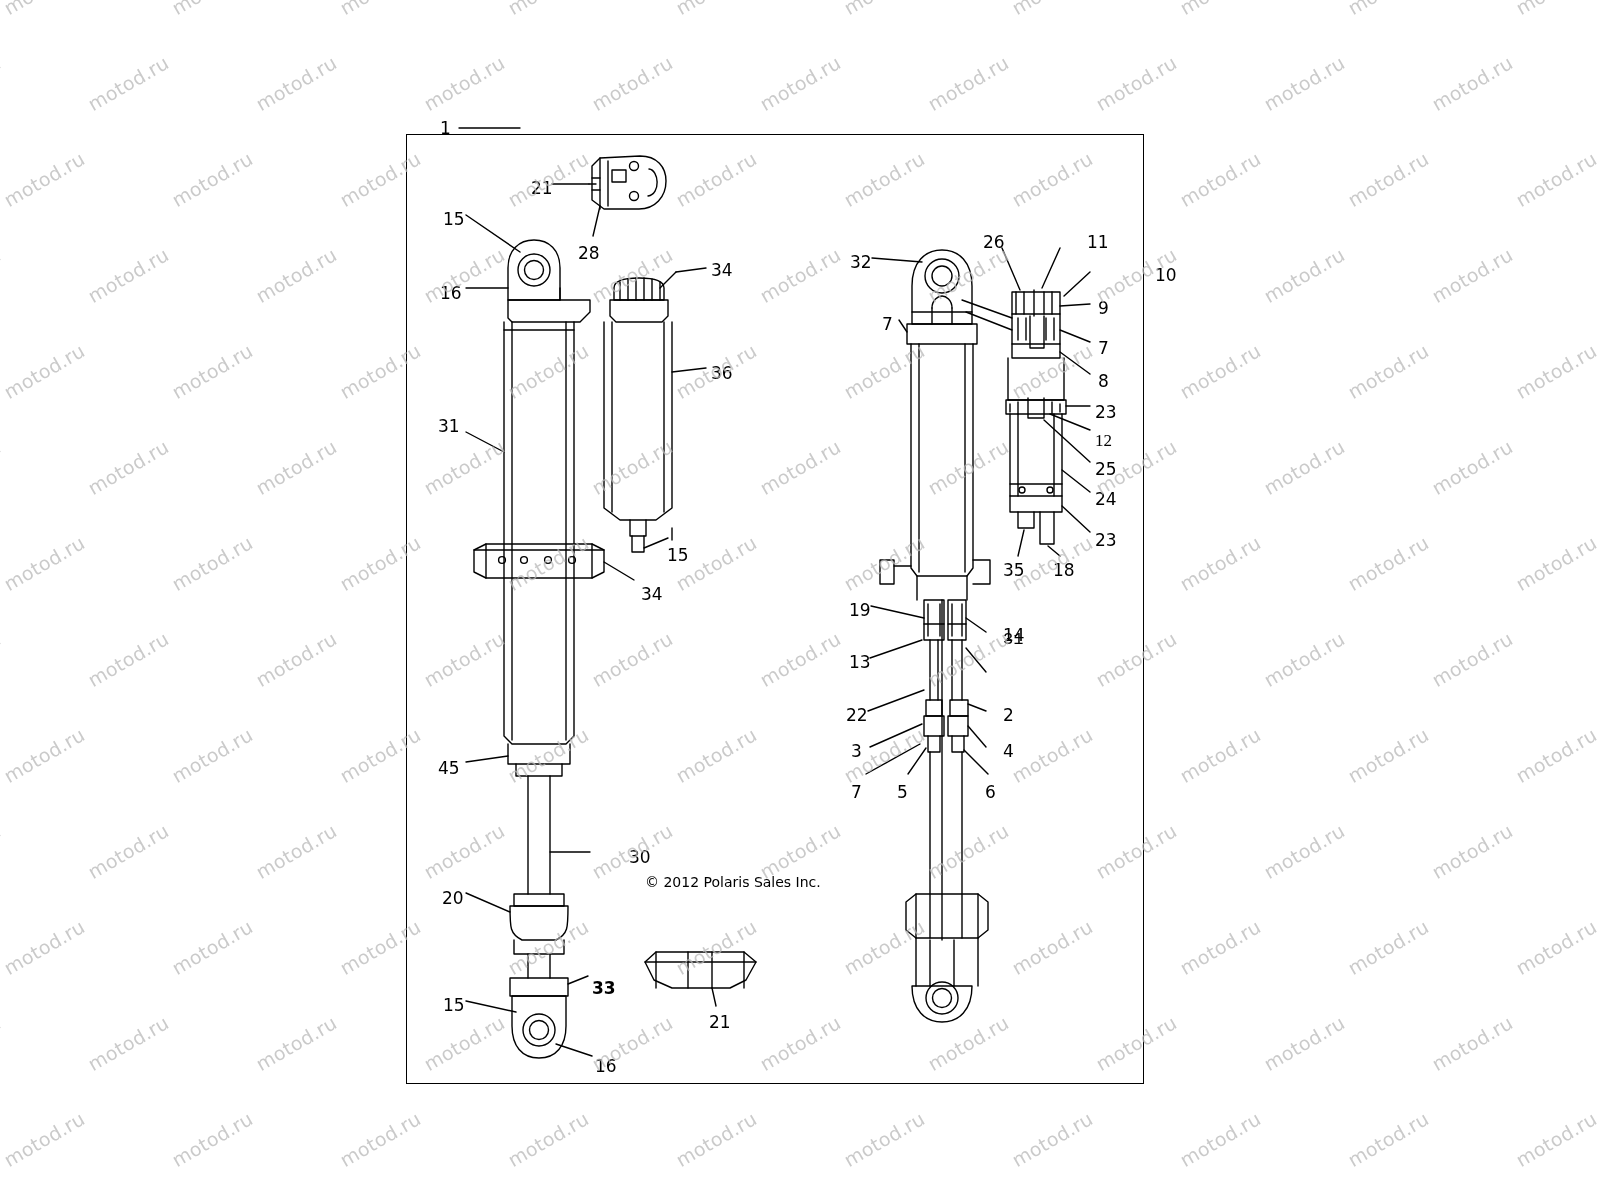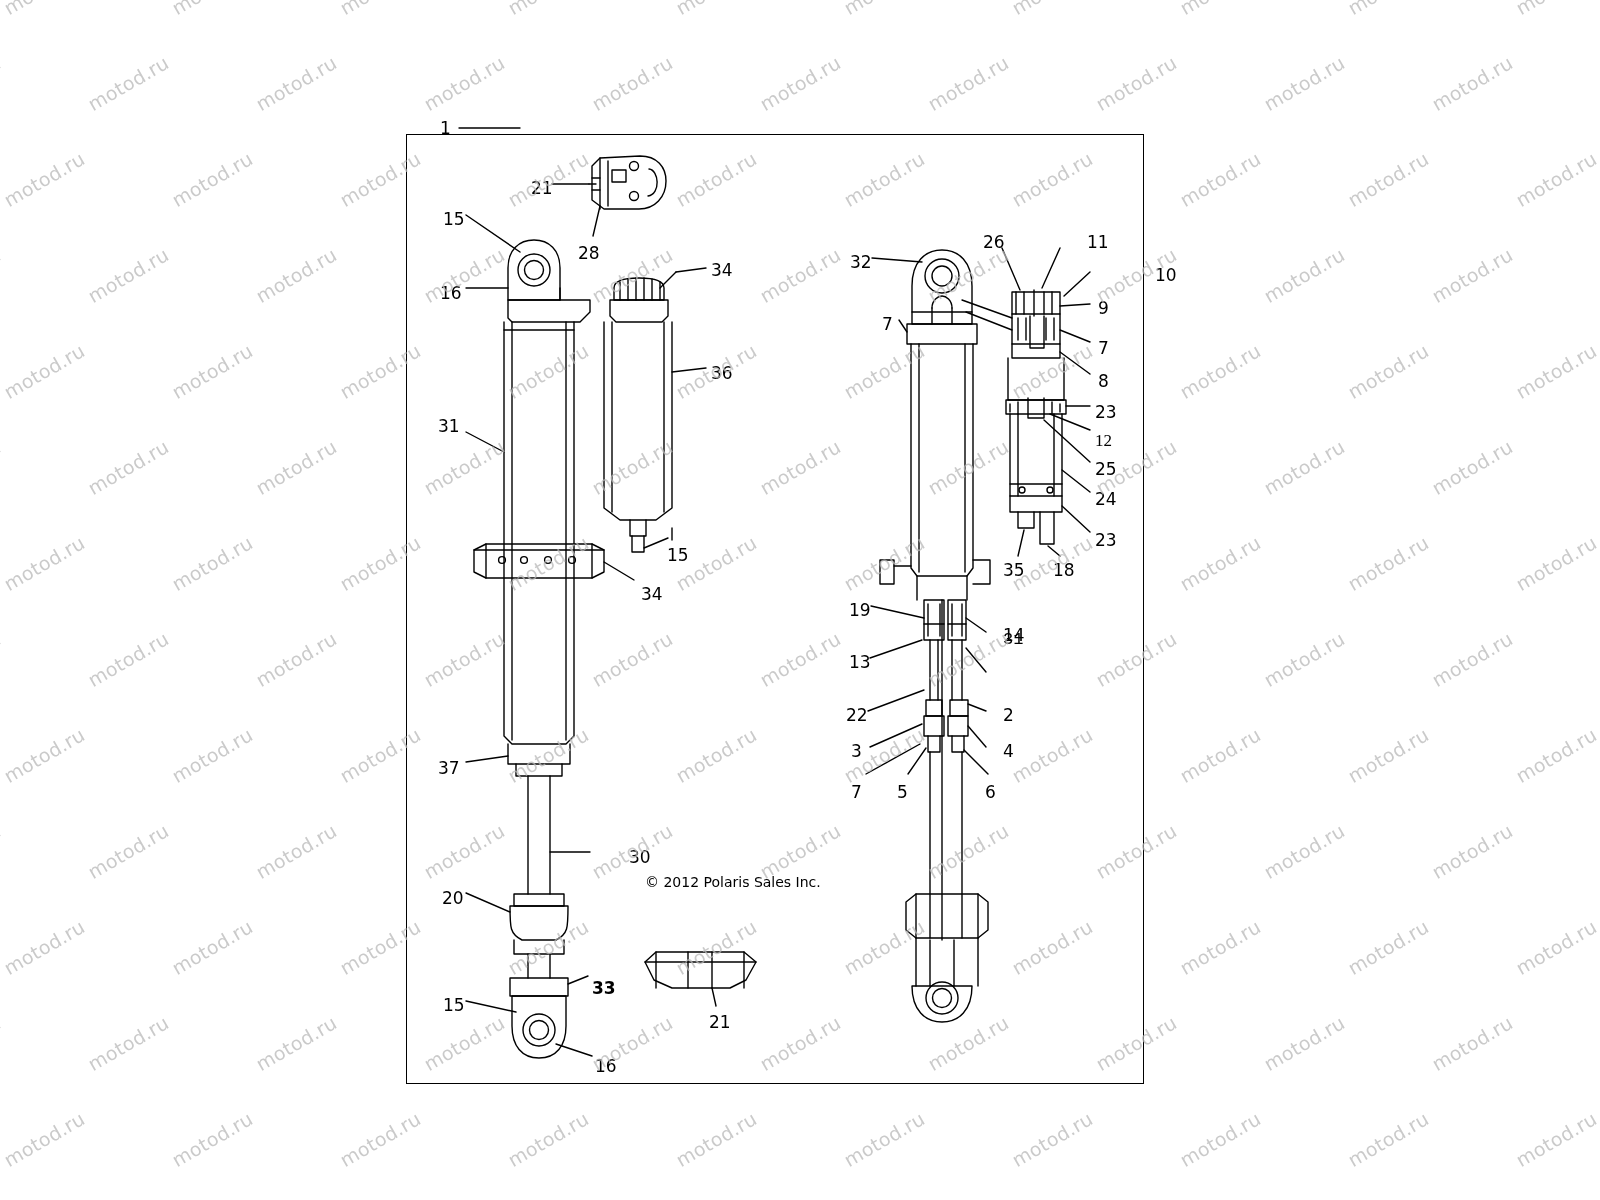--- a/index.html
+++ b/index.html
@@ -443,21 +443,21 @@
 <div class="callout" style="left: 440px; top: 118px;">1</div>
     <div class="callout" style="left: 531px; top: 178px;">21</div>
     <div class="callout" style="left: 578px; top: 243px;">28</div>
     <div class="callout" style="left: 443px; top: 209px;">15</div>
     <div class="callout" style="left: 440px; top: 283px;">16</div>
     <div class="callout" style="left: 711px; top: 260px;">34</div>
     <div class="callout" style="left: 711px; top: 363px;">36</div>
     <div class="callout" style="left: 438px; top: 416px;">31</div>
     <div class="callout" style="left: 667px; top: 545px;">15</div>
     <div class="callout" style="left: 641px; top: 584px;">34</div>
-    <div class="callout" style="left: 438px; top: 758px;">37</div>
+    <div class="callout" style="left: 438px; top: 758px;">45</div>
     <div class="callout" style="left: 598px; top: 847px; margin-left: 31px;">30</div>
     <div class="callout" style="left: 442px; top: 888px;">20</div>
     <div class="callout" style="left: 592px; top: 978px; font-weight: bold;">33</div>
     <div class="callout" style="left: 443px; top: 995px;">15</div>
     <div class="callout" style="left: 595px; top: 1056px;">16</div>
     <div class="callout" style="left: 709px; top: 1012px;">21</div>
     <div class="callout" style="left: 850px; top: 252px;">32</div>
     <div class="callout" style="left: 983px; top: 232px;">26</div>
     <div class="callout" style="left: 1087px; top: 232px;">11</div>
     <div class="callout" style="left: 1155px; top: 265px;">10</div>

